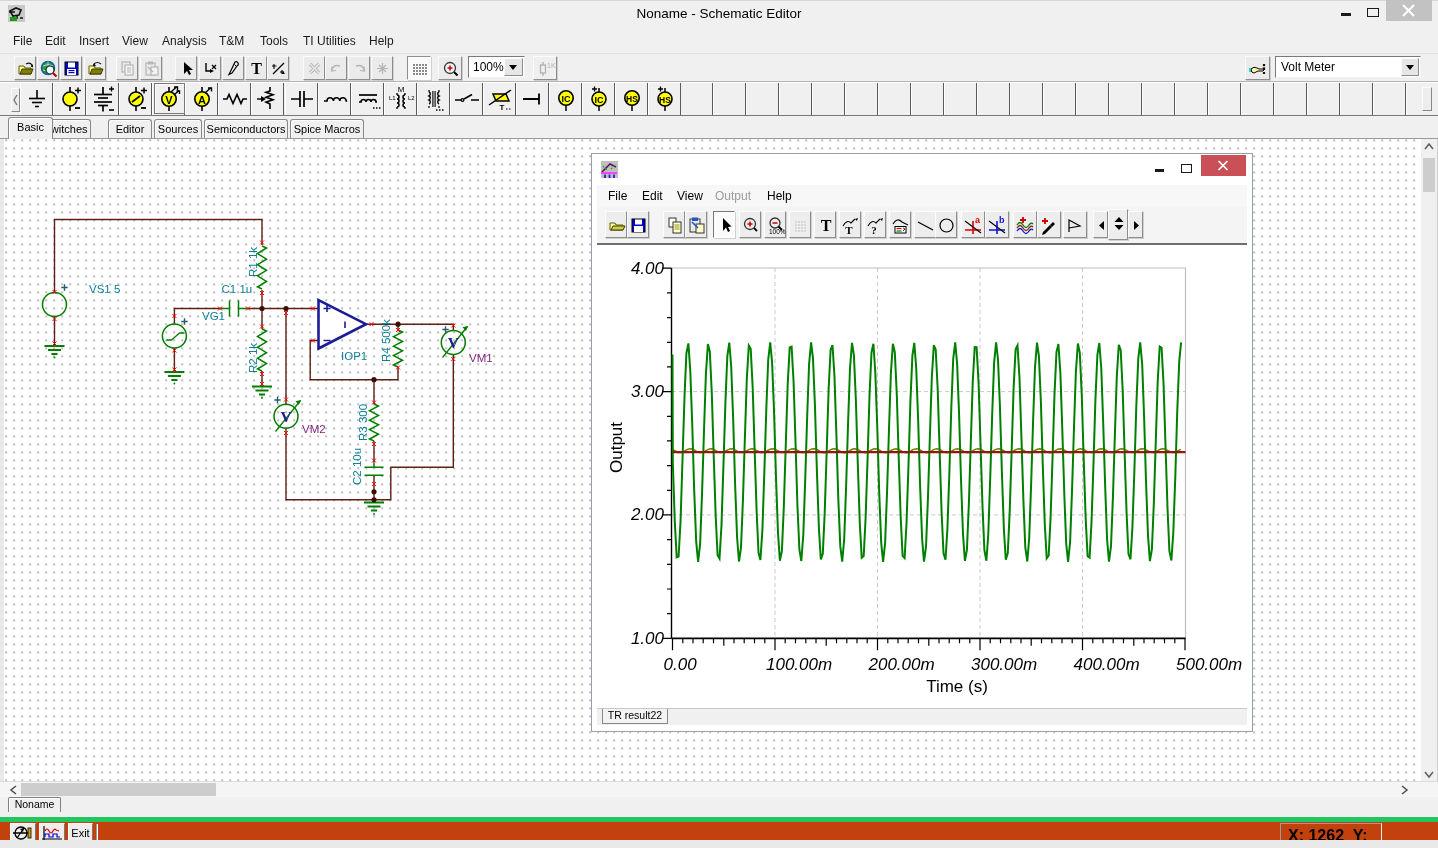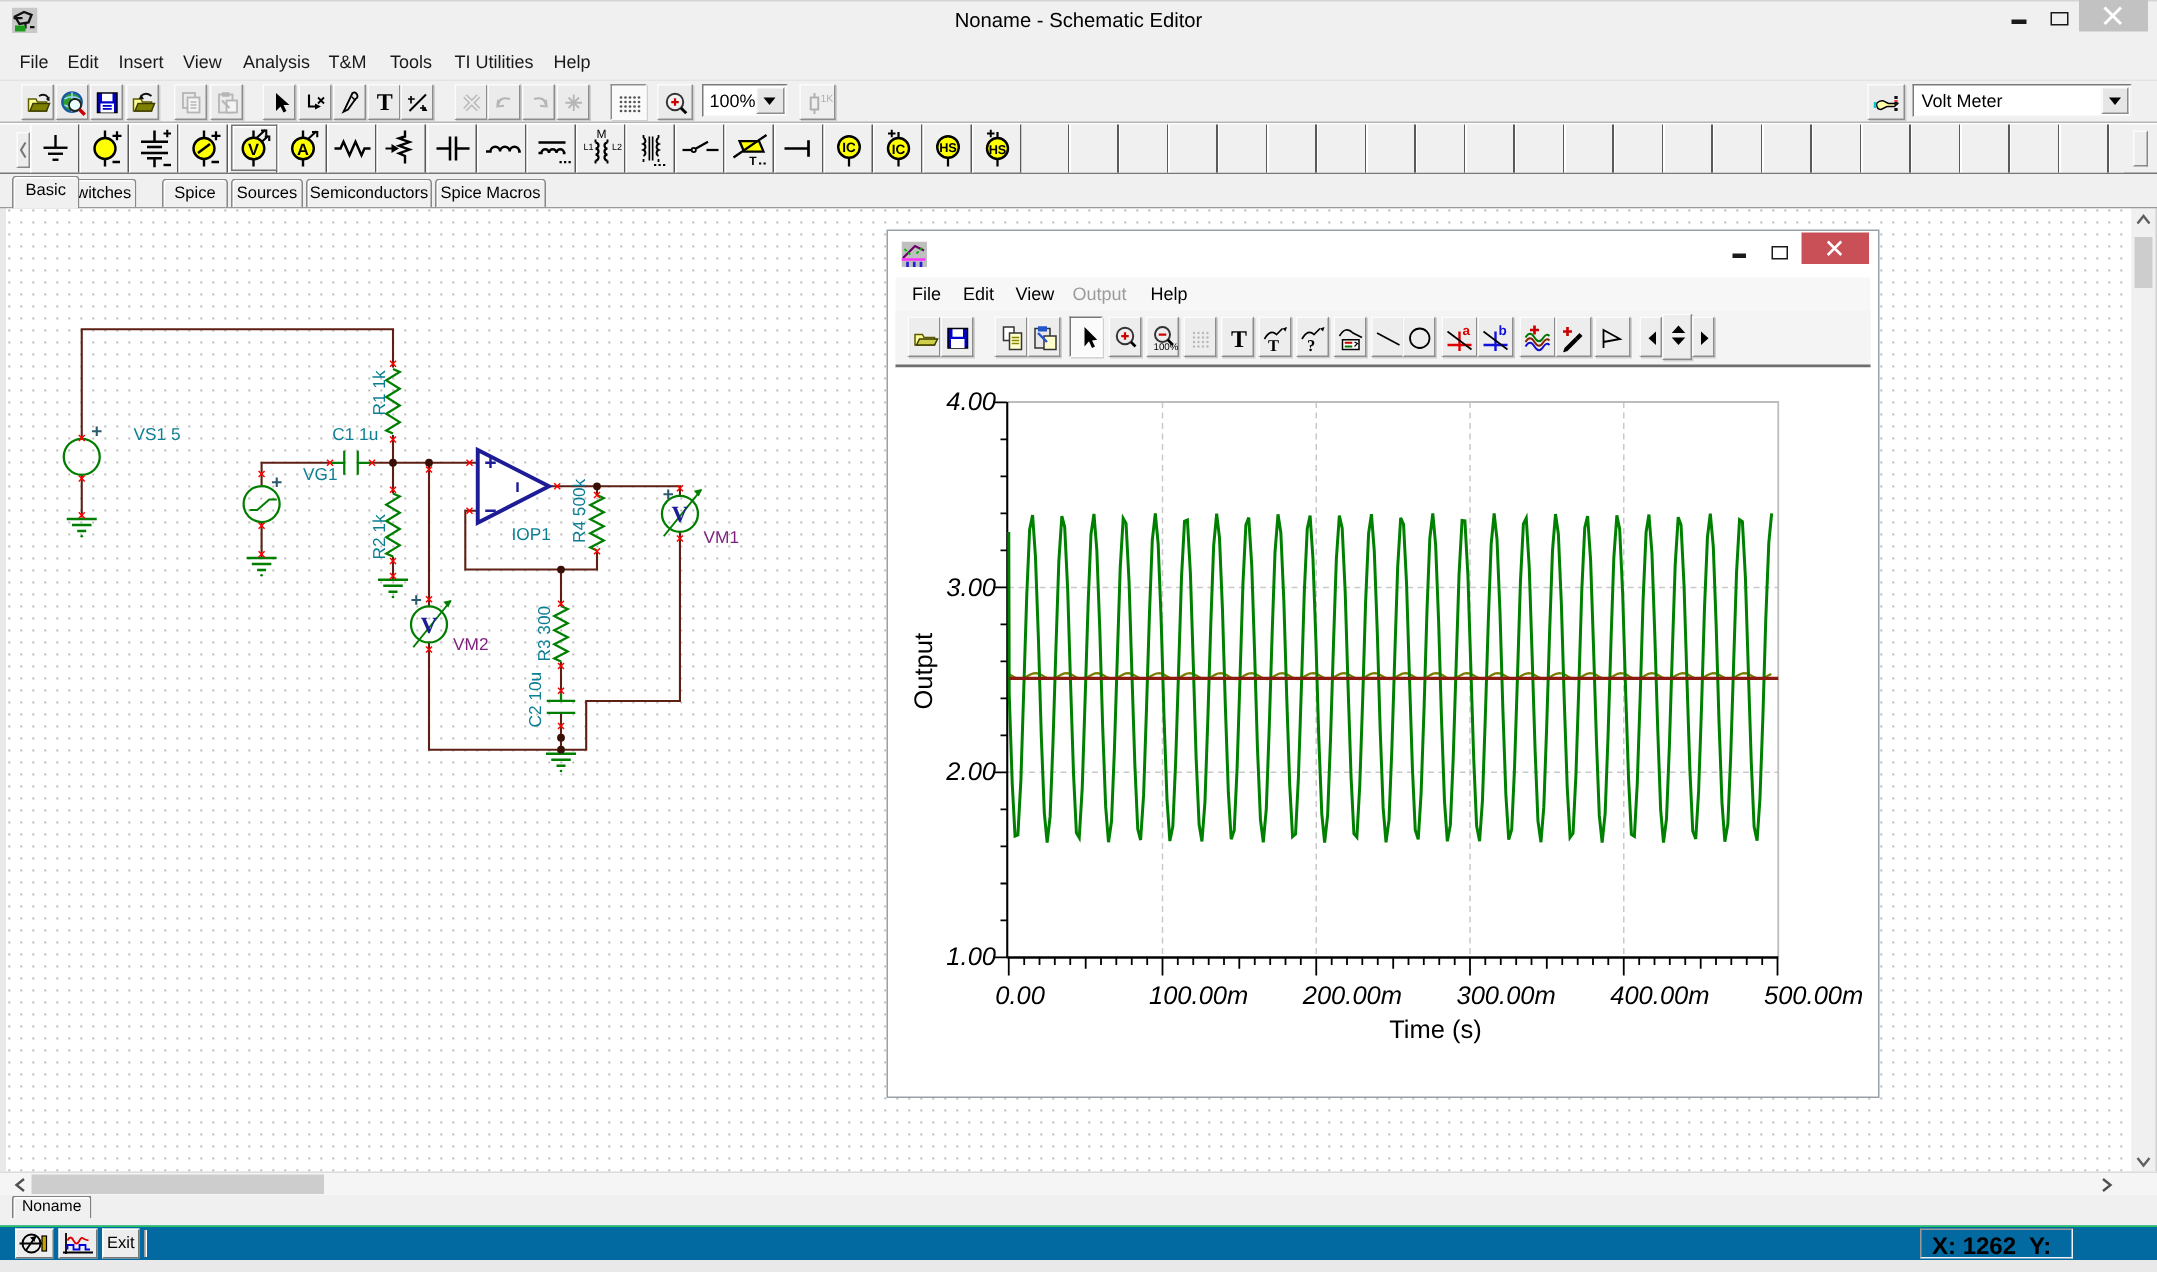--- a/index.html
+++ b/index.html
@@ -36,21 +36,21 @@
   #vscroll { left:1421px; top:139px; width:16px; height:642px; background:#f0f0f0; }
   #vthumb { left:1423px; top:158px; width:12px; height:34px; background:#cdcdcd; }
   #rightedge { left:1437px; top:139px; width:1px; height:642px; background:#d0d0d0; }
   #hscroll { left:0; top:781px; width:1438px; height:16px; background:#f5f5f5; border-top:1px solid #dcdcdc;}
   #hthumb { left:21px; top:783px; width:195px; height:13px; background:#cdcdcd; }
   
   #doctabrow { left:0; top:797px; width:1438px; height:20px; background:#f0f0f0; }
   #doctab { left:8px; top:797px; width:53px; height:15px; background:#f0f0f0; border:1px solid #808080; border-bottom:none;
             border-radius:2px 2px 0 0; box-shadow:inset 1px 1px 0 #fff; font-size:10.5px; text-align:center; padding-top:0px;}
   
-  #statusbar { left:0; top:817px; width:1438px; height:23px; background:#0369a1; border-top:1px solid #22c55e; }
+  #statusbar { left:0; top:817px; width:1438px; height:23px; background:#c2410c; border-top:5px solid #22c55e; }
   .sbtn { position:absolute; top:1px; height:20px; background:#ededed; border:1px solid; border-color:#fdfdfd #787878 #787878 #fdfdfd; }
   .spanel { position:absolute; top:1px; height:20px; border:1px solid; border-color:#9b9b9b #f2f2f2 #f2f2f2 #9b9b9b; font-size:11.5px; }
   #bottomframe { left:0; top:840px; width:1438px; height:8px; background:#e9e9e9; }
   
   #rwin { left:591px; top:153px; width:662px; height:579px; background:#fff; border:1px solid #98a0a8; }
   #rtitle { left:0; top:0; width:660px; height:31px; background:#fff; }
   #rtitle .t { position:absolute; width:100%; text-align:center; top:8px; font-size:13px; }
   #rclose { position:absolute; left:609px; top:1px; width:45px; height:21px; background:#ca5058; color:#fff; text-align:center; font-size:12px; padding-top:3px;}
   #rmenu { left:5px; top:31px; width:650px; height:22px; background:#f7f7f7; font-size:12px; }
   #rmenu span { position:absolute; top:4px; }
@@ -412,21 +412,21 @@
         <circle cx="15" cy="15" r="7" fill="#ffff00" stroke="#000" stroke-width="1.6"></circle>
         <text x="15" y="18.5" font-size="8.5" font-weight="bold" text-anchor="middle" fill="#000">HS</text>
       </svg>
     </div>
     <div class="abs" style="left:681px;top:0px;width:735px;height:32px;background:repeating-linear-gradient(to right,#f0f0f0 0px,#f0f0f0 31px,#5a5a5a 31px,#5a5a5a 32px,#fff 32px,#fff 33px);"></div>
     <div class="abs" style="left:1422px;top:4px;width:10px;height:24px;background:#ededed;border:1px solid;border-color:#fcfcfc #888 #888 #fcfcfc;"></div>
   </div>
   <div class="abs" id="tabrow">
     <div class="tab active" style="left:8px;width:45px;text-align:center;">Basic</div>
     <div class="tab" style="left:40px;width:51px;">Switches</div>
-    <div class="tab" style="left:108px;width:44px;">Spice</div>
+    <div class="tab" style="left:108px;width:44px;">Editor</div>
     <div class="tab" style="left:154px;width:48px;">Sources</div>
     <div class="tab" style="left:204px;width:84px;">Semiconductors</div>
     <div class="tab" style="left:290px;width:74px;">Spice Macros</div>
   </div>
   <div class="abs" id="leftframe"></div>
   <div class="abs" id="canvas"></div>
   <div class="abs" id="vscroll"></div>
   <div class="abs" id="vthumb"></div>
   <div class="abs" id="rightedge"></div>
   <svg class="abs" style="left:1422px;top:141px;" width="14" height="12">
@@ -751,13 +751,16 @@
           <text x="971" y="669.5">300.00m</text>
           <text x="1073.5" y="669.5">400.00m</text>
           <text x="1176" y="669.5">500.00m</text>
         </g>
         <g font-family="Liberation Sans, sans-serif" font-size="17px" fill="#000">
           <text x="957" y="692" text-anchor="middle">Time (s)</text>
           <text transform="translate(621.5 473) rotate(-90)">Output</text>
         </g>
       </svg>
     </div>
+<div class="abs" id="rtabs">
+      <div id="rtab1">TR result22</div>
+    </div>
 </div>
 
 </body></html>

